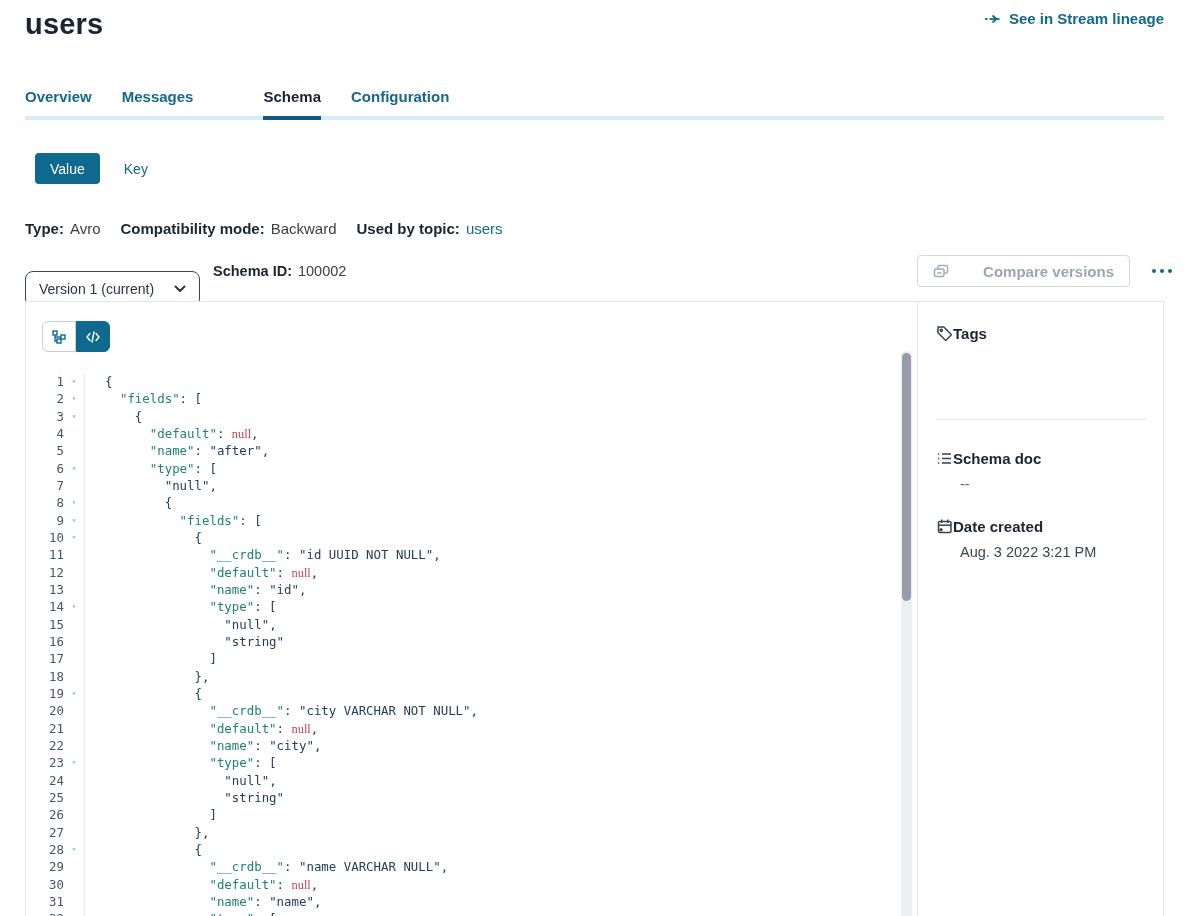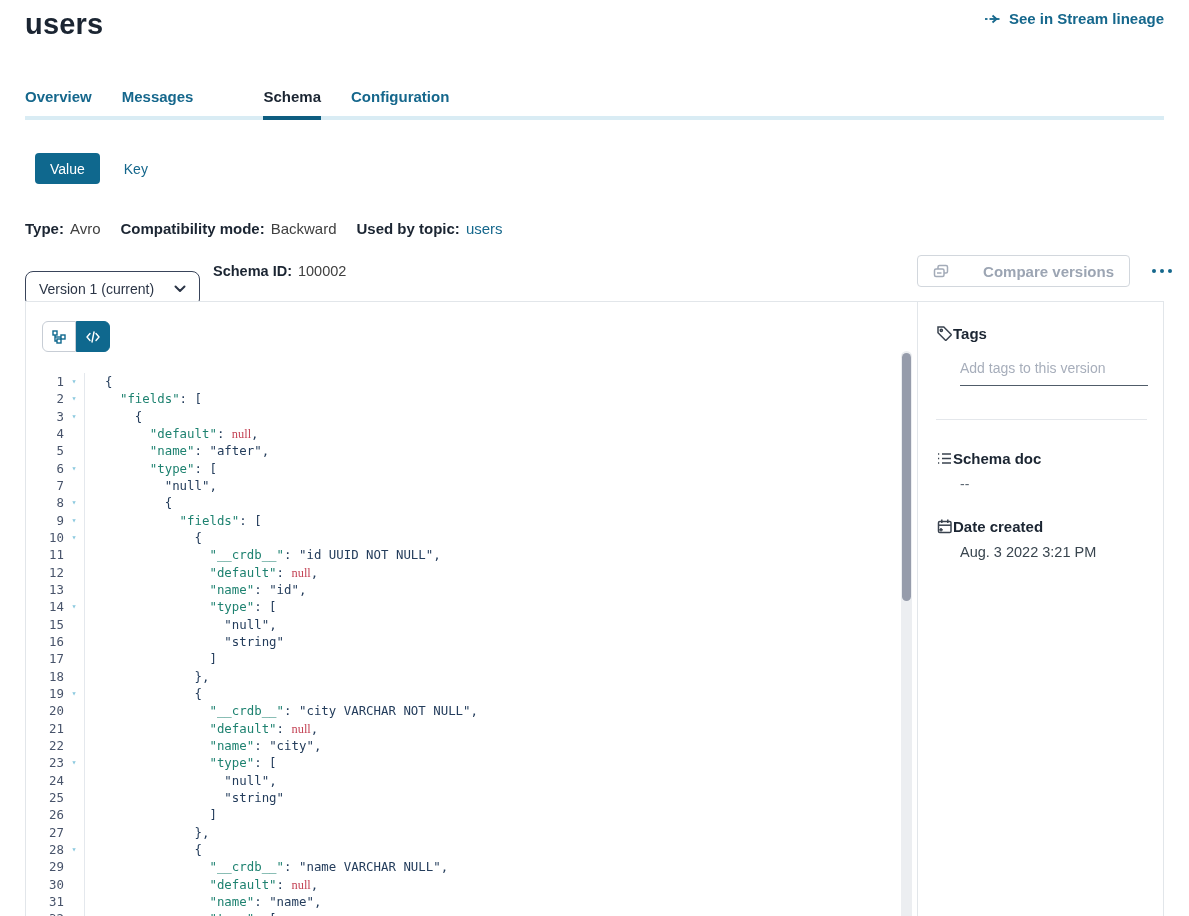--- a/index.html
+++ b/index.html
@@ -357,21 +357,20 @@
     <aside class="sidebar">
       <div class="sb-header sb-tags-h">
         <span>
           <svg width="17" height="17" viewBox="0 0 17 17" fill="none" stroke="#39424e" stroke-width="1.5">
             <path d="M2 2 h5.8 L15 9.2 a0.8 0.8 0 0 1 0 1.1 L10.3 15 a0.8 0.8 0 0 1 -1.1 0 L2 7.8 Z"></path>
             <circle cx="5.3" cy="5.3" r="1.1"></circle>
           </svg>
         </span>
         <span>Tags</span>
       </div>
-      <input class="tags-input" type="text" placeholder="Add tags to this version" style="">
       <div class="sb-divider"></div>
 
       <div class="sb-header sb-doc-h">
         <span>
           <svg width="17" height="17" viewBox="0 0 17 17" fill="none" stroke="#39424e" stroke-width="1.5">
             <line x1="6" y1="4" x2="15" y2="4"></line>
             <line x1="6" y1="8.5" x2="15" y2="8.5"></line>
             <line x1="6" y1="13" x2="15" y2="13"></line>
             <line x1="2" y1="4" x2="3.2" y2="4"></line>
             <line x1="2" y1="8.5" x2="3.2" y2="8.5"></line>

